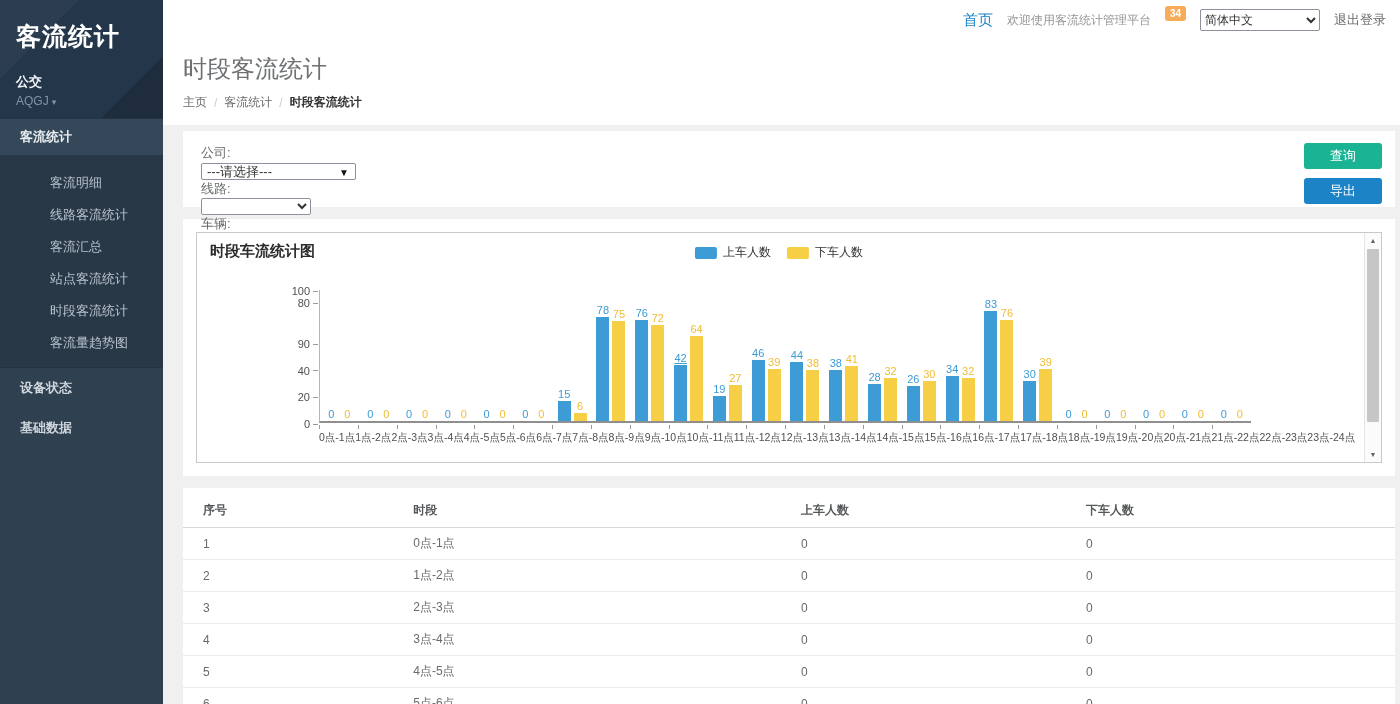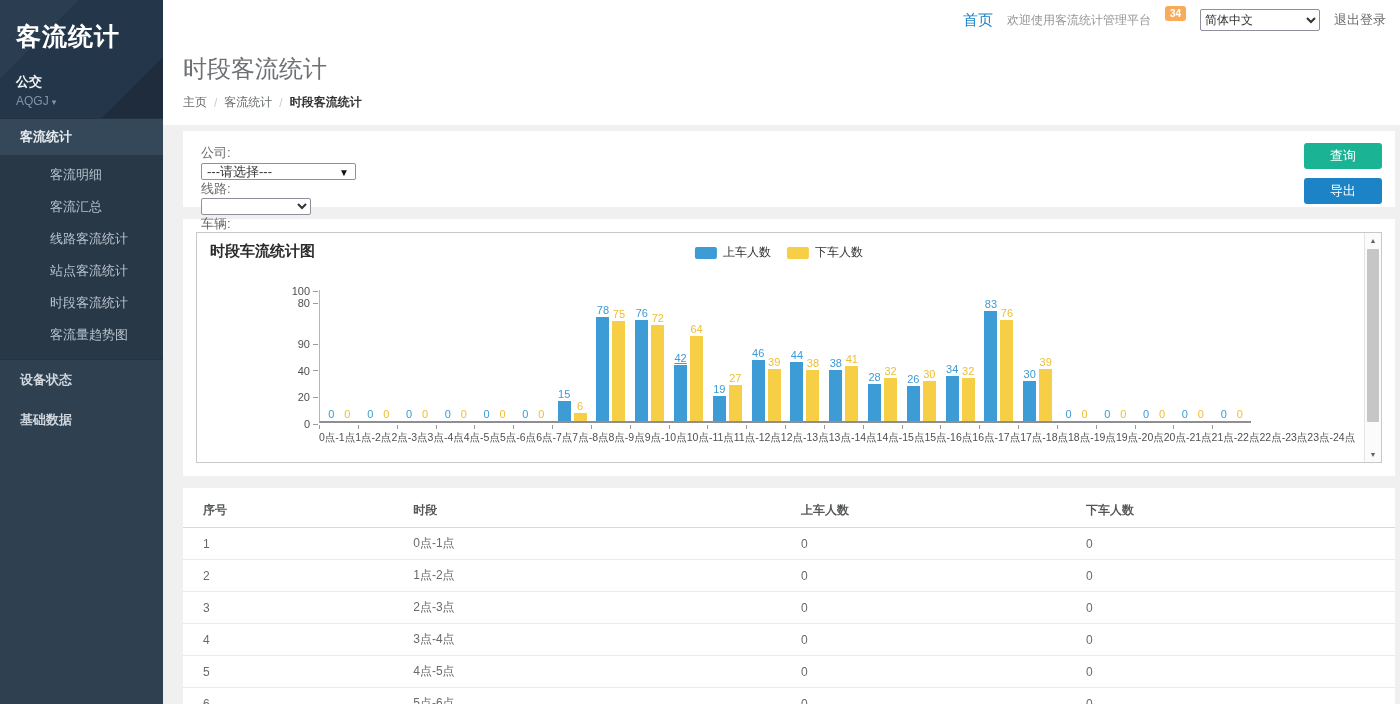--- a/index.html
+++ b/index.html
@@ -13,21 +13,21 @@
     background:
       linear-gradient(135deg, rgba(255,255,255,.035) 0 28%, transparent 28%),
       linear-gradient(315deg, rgba(0,0,0,.18) 0 22%, transparent 22%),
       #24364a; }
   .brand { color:#ffffff; font-size:25px; font-weight:bold; letter-spacing:1px; }
   .org { color:#f2f5f7; font-size:13px; font-weight:bold; margin-top:20px; }
   .org-code { color:#8095a8; font-size:12px; margin-top:3px; cursor:pointer; }
   .org-code .caret { font-size:9px; margin-left:3px; }
   .nav-group-header { background:#35485a; color:#e8edf1; font-size:13px; font-weight:bold;
     padding:9px 20px; border-top:1px solid #243242; cursor:pointer; }
-  .nav-sub { background:#293846; padding:4px 0 8px 0; border-bottom:1px solid #243242; }
+  .nav-sub { background:#293846; padding:12px 0 8px 0; border-bottom:1px solid #243242; }
   .nav-sub-item { padding:7px 10px 7px 50px; font-size:13px; color:#b8c3ce; cursor:pointer; white-space:nowrap; }
   .nav-item { padding:11px 20px; font-size:13px; color:#cfd6dd; font-weight:bold; cursor:pointer; }
 
   
   .main { flex:1; display:flex; flex-direction:column; height:704px; }
   .topbar { height:40px; background:#fff; display:flex; align-items:center;
     justify-content:flex-end; gap:14px; padding:0 14px 0 0; }
   .home-link { color:#1c84c6; font-size:15px; cursor:pointer; }
   .welcome { color:#959595; font-size:12px; }
   .badge { display:inline-block; background:#f8ac59; color:#fff; font-size:10px; font-weight:bold;
@@ -124,22 +124,22 @@
       <div class="brand">客流统计</div>
       <div class="org">公交</div>
       <div class="org-code">
         <span>AQGJ</span><span class="caret">▾</span>
       </div>
     </div>
     <nav>
       <div class="nav-group-header">客流统计</div>
       <div class="nav-sub">
         <div class="nav-sub-item">客流明细</div>
+        <div class="nav-sub-item">线路客流统计</div>
         <div class="nav-sub-item">客流汇总</div>
-        <div class="nav-sub-item">线路客流统计</div>
         <div class="nav-sub-item">站点客流统计</div>
         <div class="nav-sub-item">时段客流统计</div>
         <div class="nav-sub-item">客流量趋势图</div>
       </div>
       <div class="nav-item">设备状态</div>
       <div class="nav-item">基础数据</div>
     </nav>
   </aside>
 
   <div class="main">

